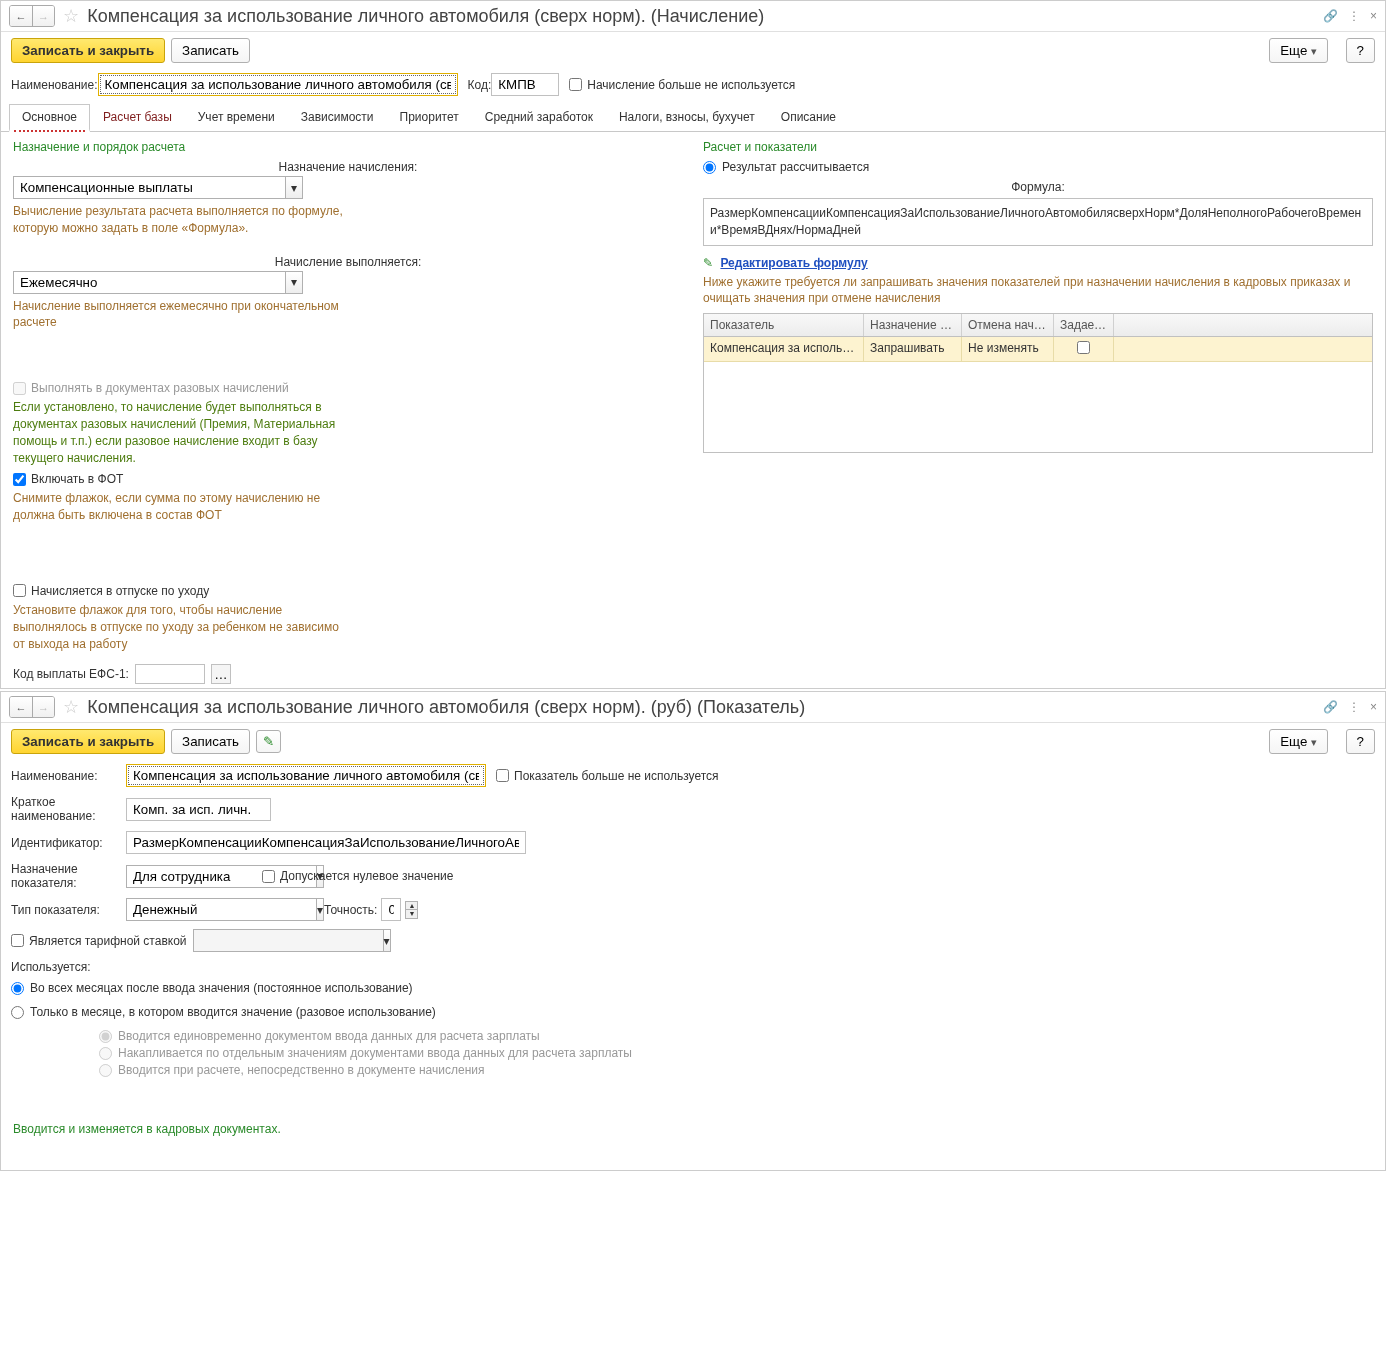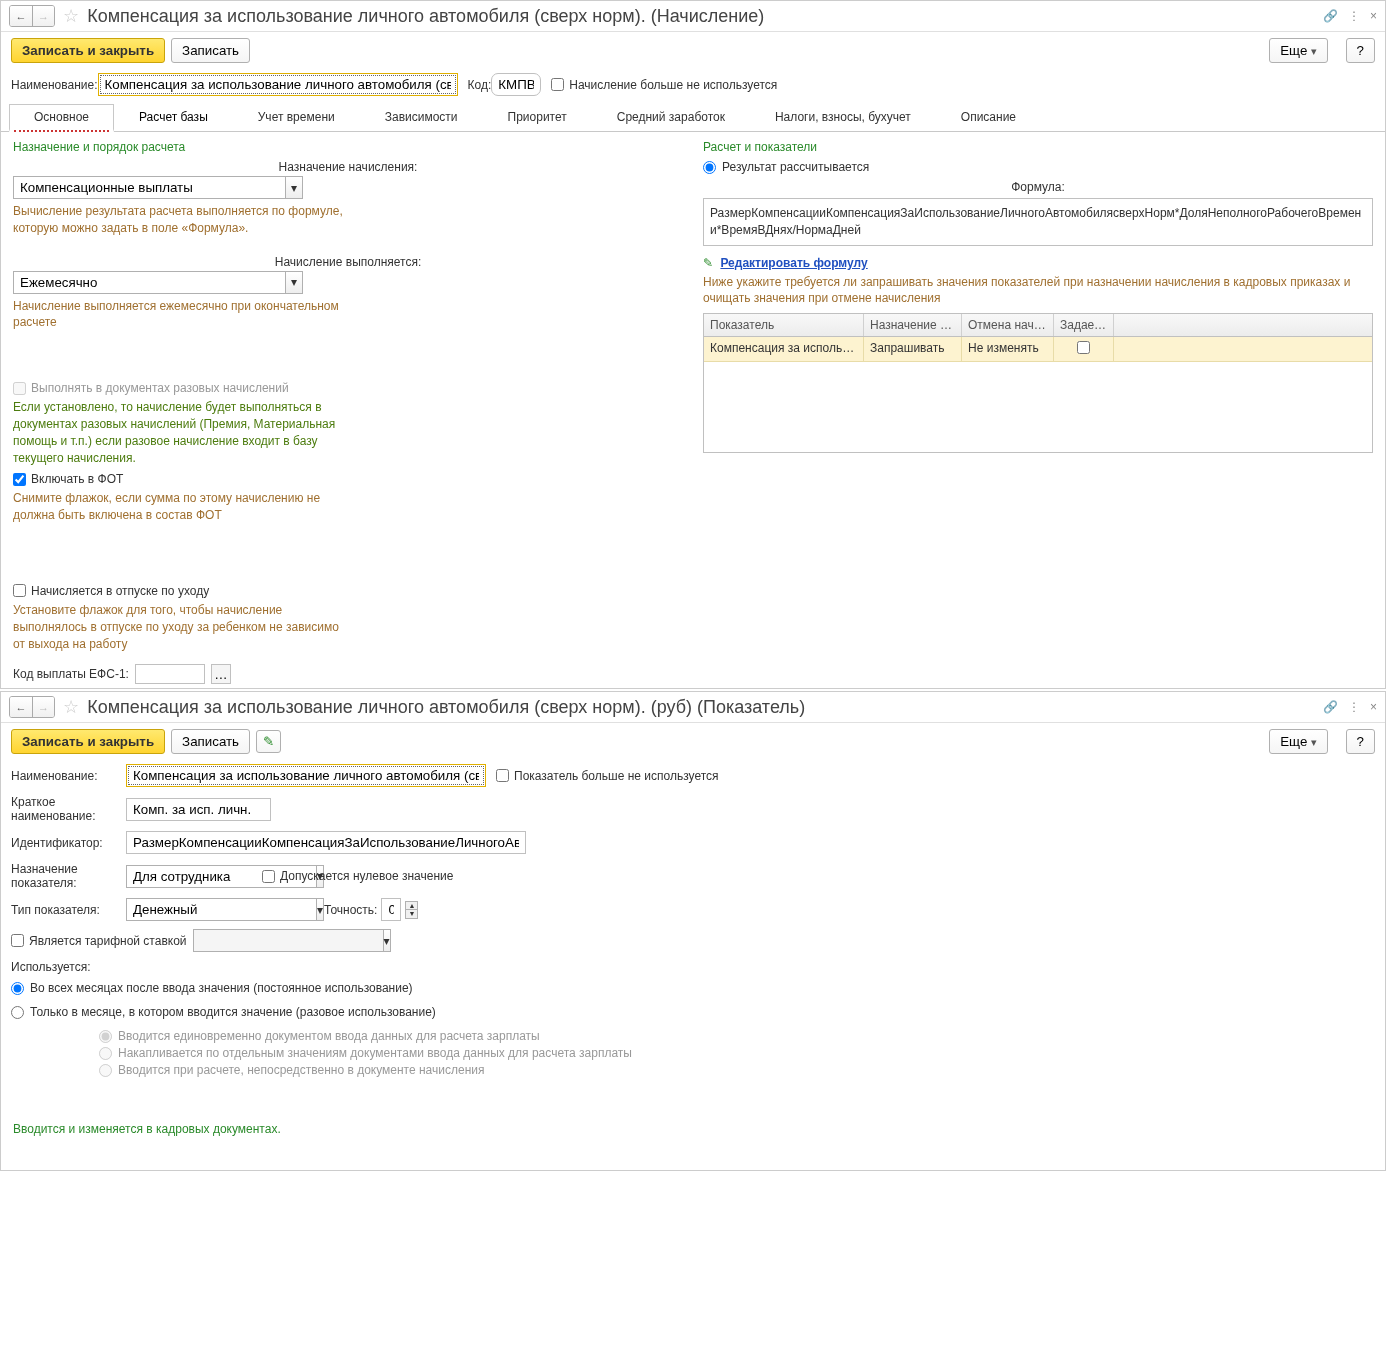--- a/index.html
+++ b/index.html
@@ -17,24 +17,24 @@
   .btn-yellow { background: linear-gradient(#ffe96f,#ffd430); border: 1px solid #c9a40b; border-radius: 3px; padding: 4px 10px; font-weight: bold; color: #333; cursor: pointer; }
   .btn-white { background: linear-gradient(#fff,#f5f5f5); border: 1px solid #b0b0b0; border-radius: 3px; padding: 4px 10px; cursor: pointer; }
   .btn-icon { background: linear-gradient(#fff,#f5f5f5); border: 1px solid #b0b0b0; border-radius: 3px; padding: 3px 6px; cursor: pointer; }
   .toolbar-right { margin-left: auto; display: flex; gap: 18px; }
   .form-row { display: flex; align-items: center; padding: 4px 10px; }
   .label { color: #333; }
   .input-hl { border: 1px solid #e0b000; background: #fff; padding: 3px 6px; outline: 1px dotted #666; outline-offset: -3px; }
   .input-plain { border: 1px solid #c0c0c0; background: #fff; padding: 3px 6px; }
   .checkbox-row { display: flex; align-items: center; gap: 5px; }
   .tabs { display: flex; border-bottom: 1px solid #c8c8c8; padding: 0 8px; margin-top: 4px; }
-  .tab { padding: 5px 24px; border: 1px solid transparent; border-bottom: none; cursor: pointer; color: #333; }
+  .tab { padding: 5px 12px; border: 1px solid transparent; border-bottom: none; cursor: pointer; color: #333; }
   .tab.active { border-color: #c8c8c8; background: #fff; border-bottom: 3px solid #fff; margin-bottom: -1px; position: relative; }
   .tab.active::after { content:""; position:absolute; left:4px; right:4px; bottom:-3px; height:2px; border-bottom:2px dotted #cc3333; }
-  .tab.disabled { color: #000000; }
+  .tab.disabled { color: #7f1d1d; }
   .content { display: flex; padding: 8px 12px; gap: 20px; }
   .col { flex: 1; min-width: 0; }
   .section-title { color: #2a8a2a; margin-bottom: 6px; }
   .field-label { margin: 6px 0 2px; text-align: center; }
   .select-wrap { display: flex; width: 290px; }
   .select-wrap input { flex:1; border:1px solid #b0b0b0; border-right:none; padding:3px 6px; }
   .select-wrap .dd { width:18px; border:1px solid #b0b0b0; background:linear-gradient(#fff,#eee); display:flex;align-items:center;justify-content:center;cursor:pointer; }
   .hint { color: #a07030; margin-top: 4px; line-height: 1.4; max-width: 340px; }
   .hint-gray { color: #4d7c0f; margin-top: 4px; line-height: 1.4; max-width: 340px; }
   .cb-disabled { color: #999; }
@@ -95,21 +95,21 @@
       <button class="btn-white"><span>Еще</span> <span class="arrow">▾</span></button>
       <button class="btn-white">?</button>
     </div>
   </div>
 
   <div class="form-row">
     <span class="label">Наименование:</span>
     <input class="input-hl" style="width: 360px;" value="Компенсация за использование личного автомобиля (сверх норм).">
     <span style="width:10px"></span>
     <span class="label">Код:</span>
-    <input class="input-plain" style="width: 50px; border-radius: 7px;" value="КМПВ">
+    <input class="input-plain" style="width: 68px;" value="КМПВ">
     <span style="width:10px"></span>
     <div class="checkbox-row">
       <input type="checkbox" style="">
       <span>Начисление больше не используется</span>
     </div>
   </div>
 
   <div class="tabs">
     <div class="tab active">Основное</div>
     <div class="tab disabled">Расчет базы</div>

